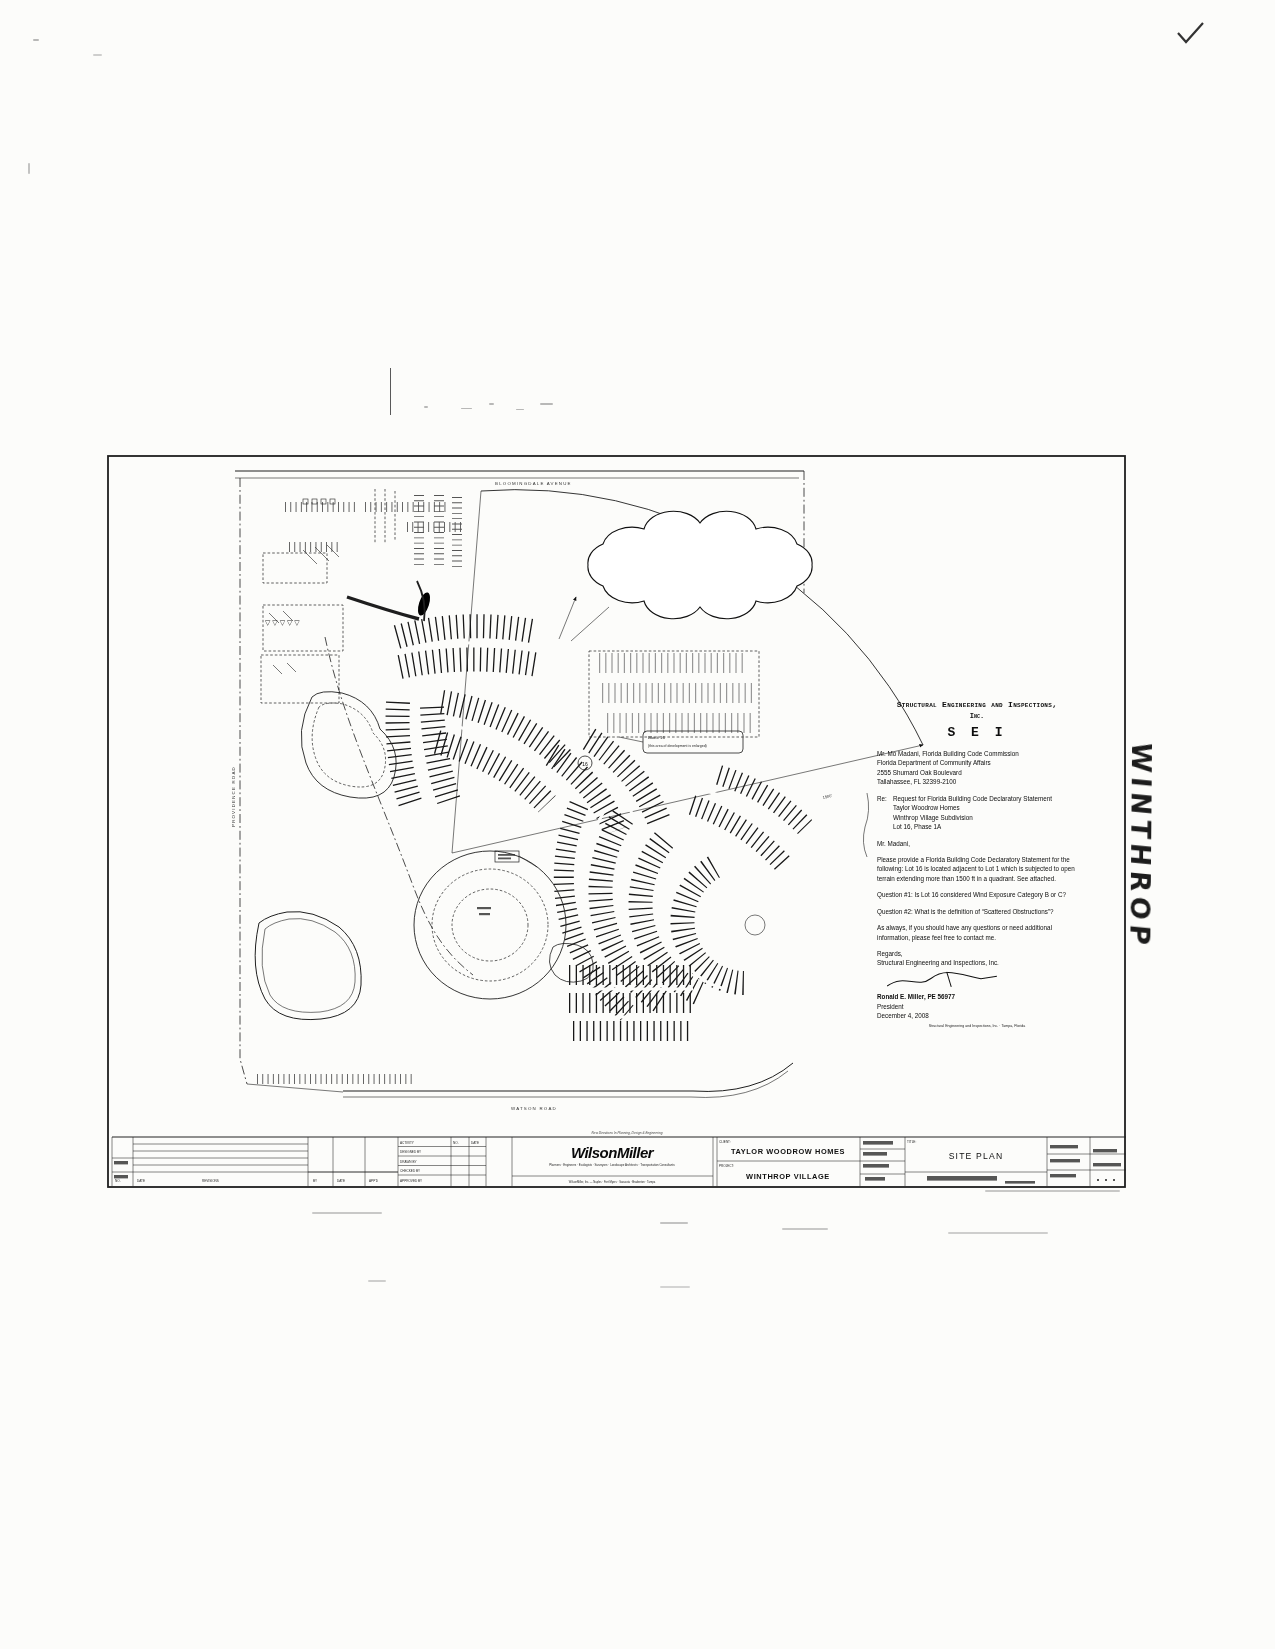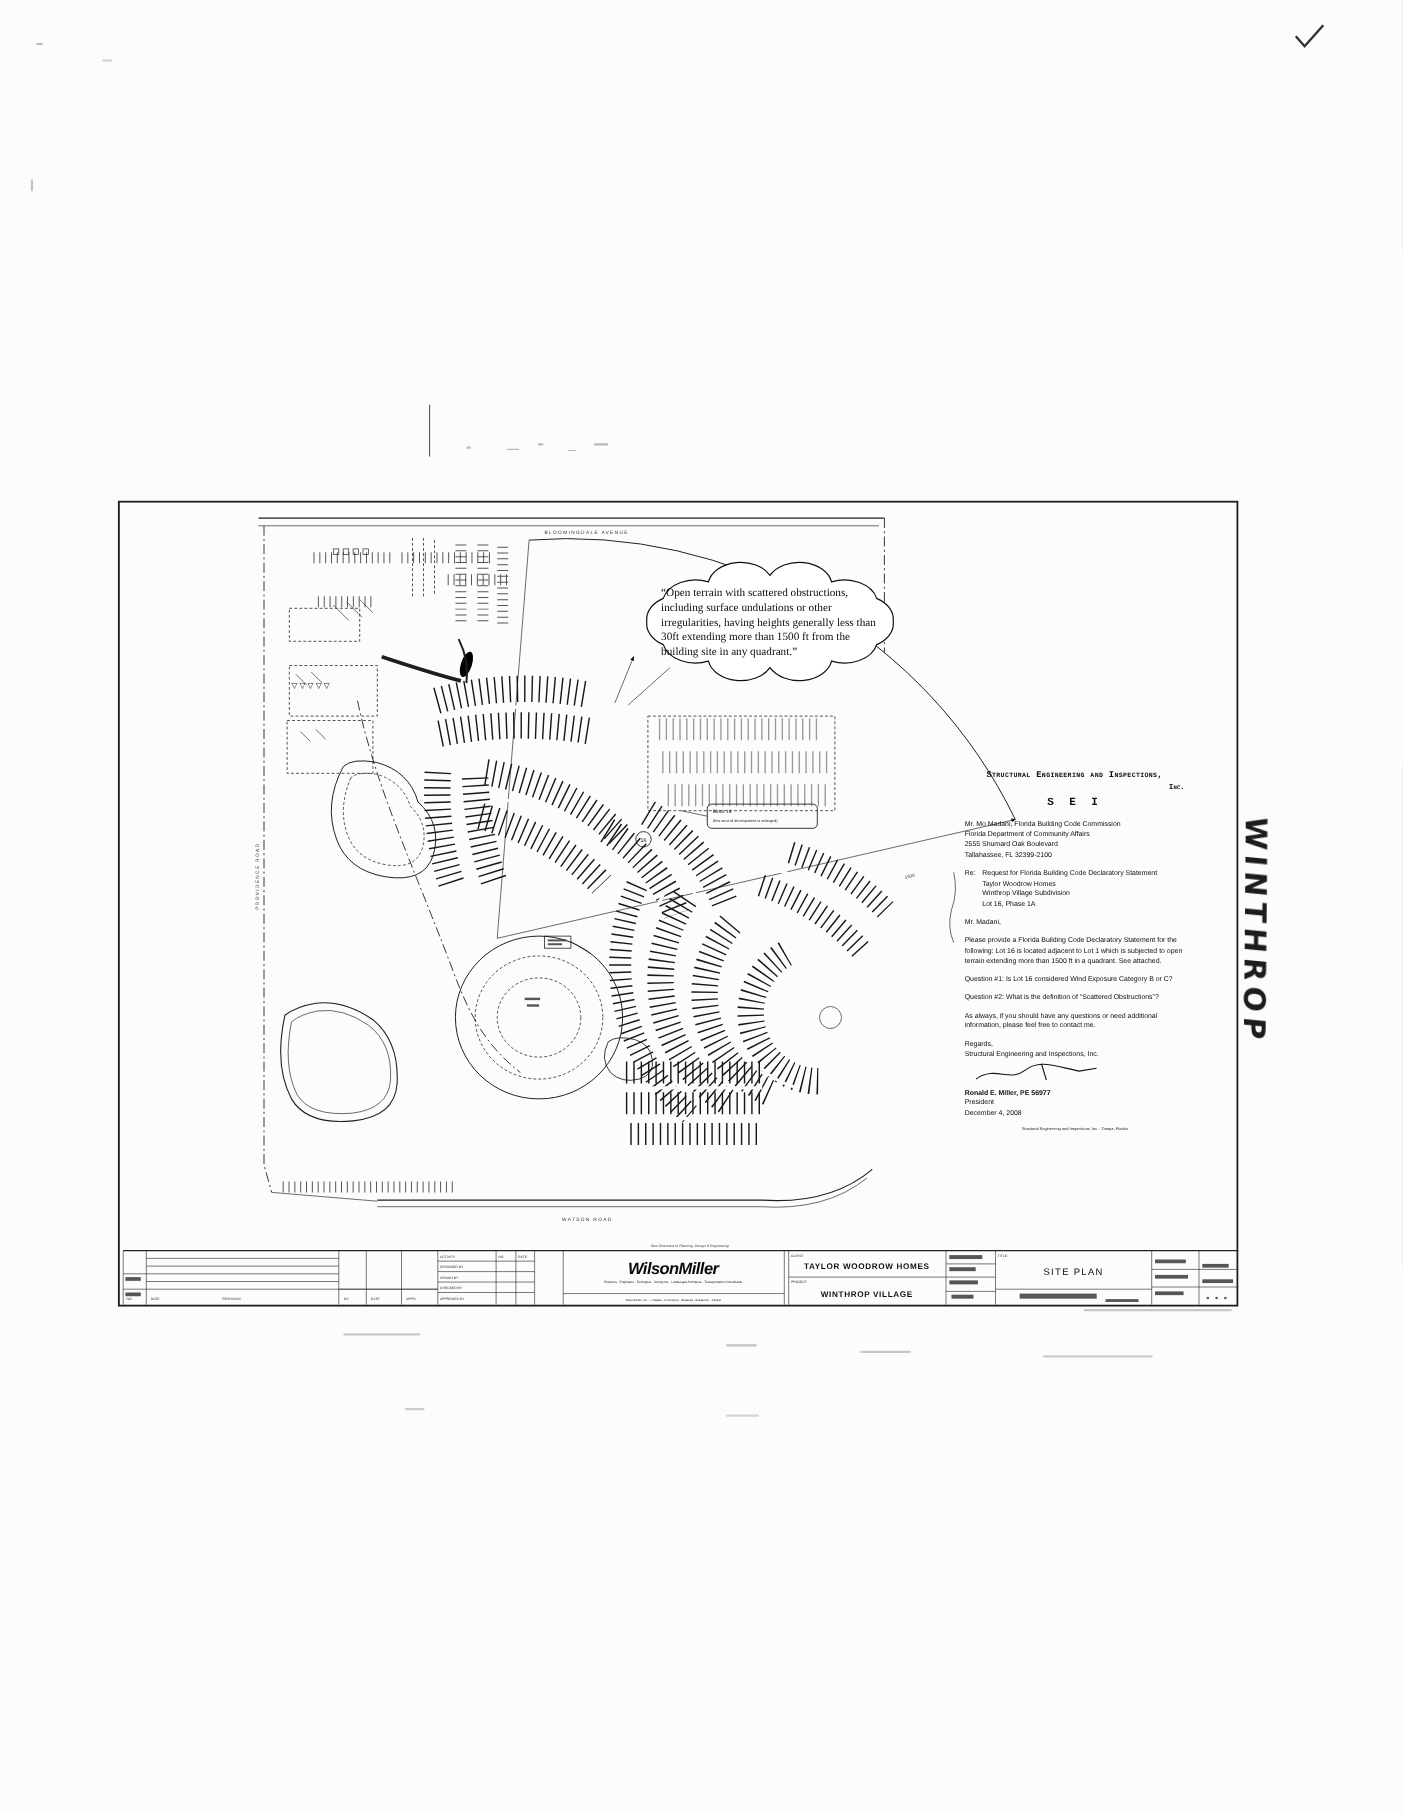--- a/index.html
+++ b/index.html
@@ -26,22 +26,22 @@
   .smz{fill:#2c2c2c;opacity:.8;}
   text{font-family:"Liberation Sans",sans-serif;}
   
   .cloudtext{position:absolute;left:601px;top:533px;width:198px;
              font:10.2px/1.31 "Liberation Serif",serif;color:#0c0c0c;filter:blur(.25px);}
   
   .letter{position:absolute;left:877px;top:699px;width:200px;height:334px;
           font-size:6.3px;line-height:1.5;color:#0d0d0d;filter:blur(.3px);}
   .lh{text-align:center;font-family:Liberation Mono, monospace;font-variant:small-caps;font-weight:bold;}
   .lh1{font-size:8px;letter-spacing:.3px;}
-  .lh2{font-size:7px;text-align:right;}
-  .lh3{font-size:10px;letter-spacing:4px;margin-top:1px;}
+  .lh2{font-size:7px;}
+  .lh3{font-size:13px;letter-spacing:4px;margin-top:1px;}
   .lp{margin-top:7px;}
   .re{display:flex;margin-top:7px;}
   .re .lbl{width:16px;flex:none;}
   .sig{margin:2px 0 0 8px;transform:rotate(-2deg);}
   .lfoot{position:absolute;bottom:4px;left:-12px;right:-12px;text-align:center;font-size:3.6px;color:#222;}
   
   .winthrop{position:absolute;left:1157px;top:744px;transform:rotate(90.5deg) skewX(-5deg);
             transform-origin:0 0;font-family:"DejaVu Sans",sans-serif;font-weight:bold;
             font-size:27px;letter-spacing:5px;color:#1c1c1c;filter:blur(.3px);white-space:nowrap;}
   .check{position:absolute;left:1176px;top:20px;}
@@ -268,21 +268,20 @@
         <rect class="smz" x="986" y="708" width="28" height="3.4" style="filter:blur(.5px)"></rect>
         <rect class="smz" x="990" y="724" width="2" height="2"></rect>
           <rect class="smz" x="998" y="724" width="2" height="2"></rect>
         <rect class="smz" x="1006" y="724" width="2" height="2"></rect>
         <rect class="smz" x="7" y="706" width="14" height="3.4" style="filter:blur(.5px)"></rect>
         <rect class="smz" x="7" y="720" width="14" height="3.4" style="filter:blur(.5px)"></rect>
       </g>
     </g>
   </svg>
 
-  <div class="cloudtext">“Open terrain with scattered obstructions, including surface undulations or other irregularities, having heights generally less than 30ft extending more than 1500 ft from the building site in any quadrant.”</div>
 
   <div class="letter">
     <div class="lh lh1">Structural Engineering and Inspections,</div>
     <div class="lh lh2">Inc.</div>
     <div class="lh lh3">S E I</div>
 
     <div class="lp">
       <div>Mr. Mo Madani, Florida Building Code Commission</div>
       <div>Florida Department of Community Affairs</div>
       <div>2555 Shumard Oak Boulevard</div>

